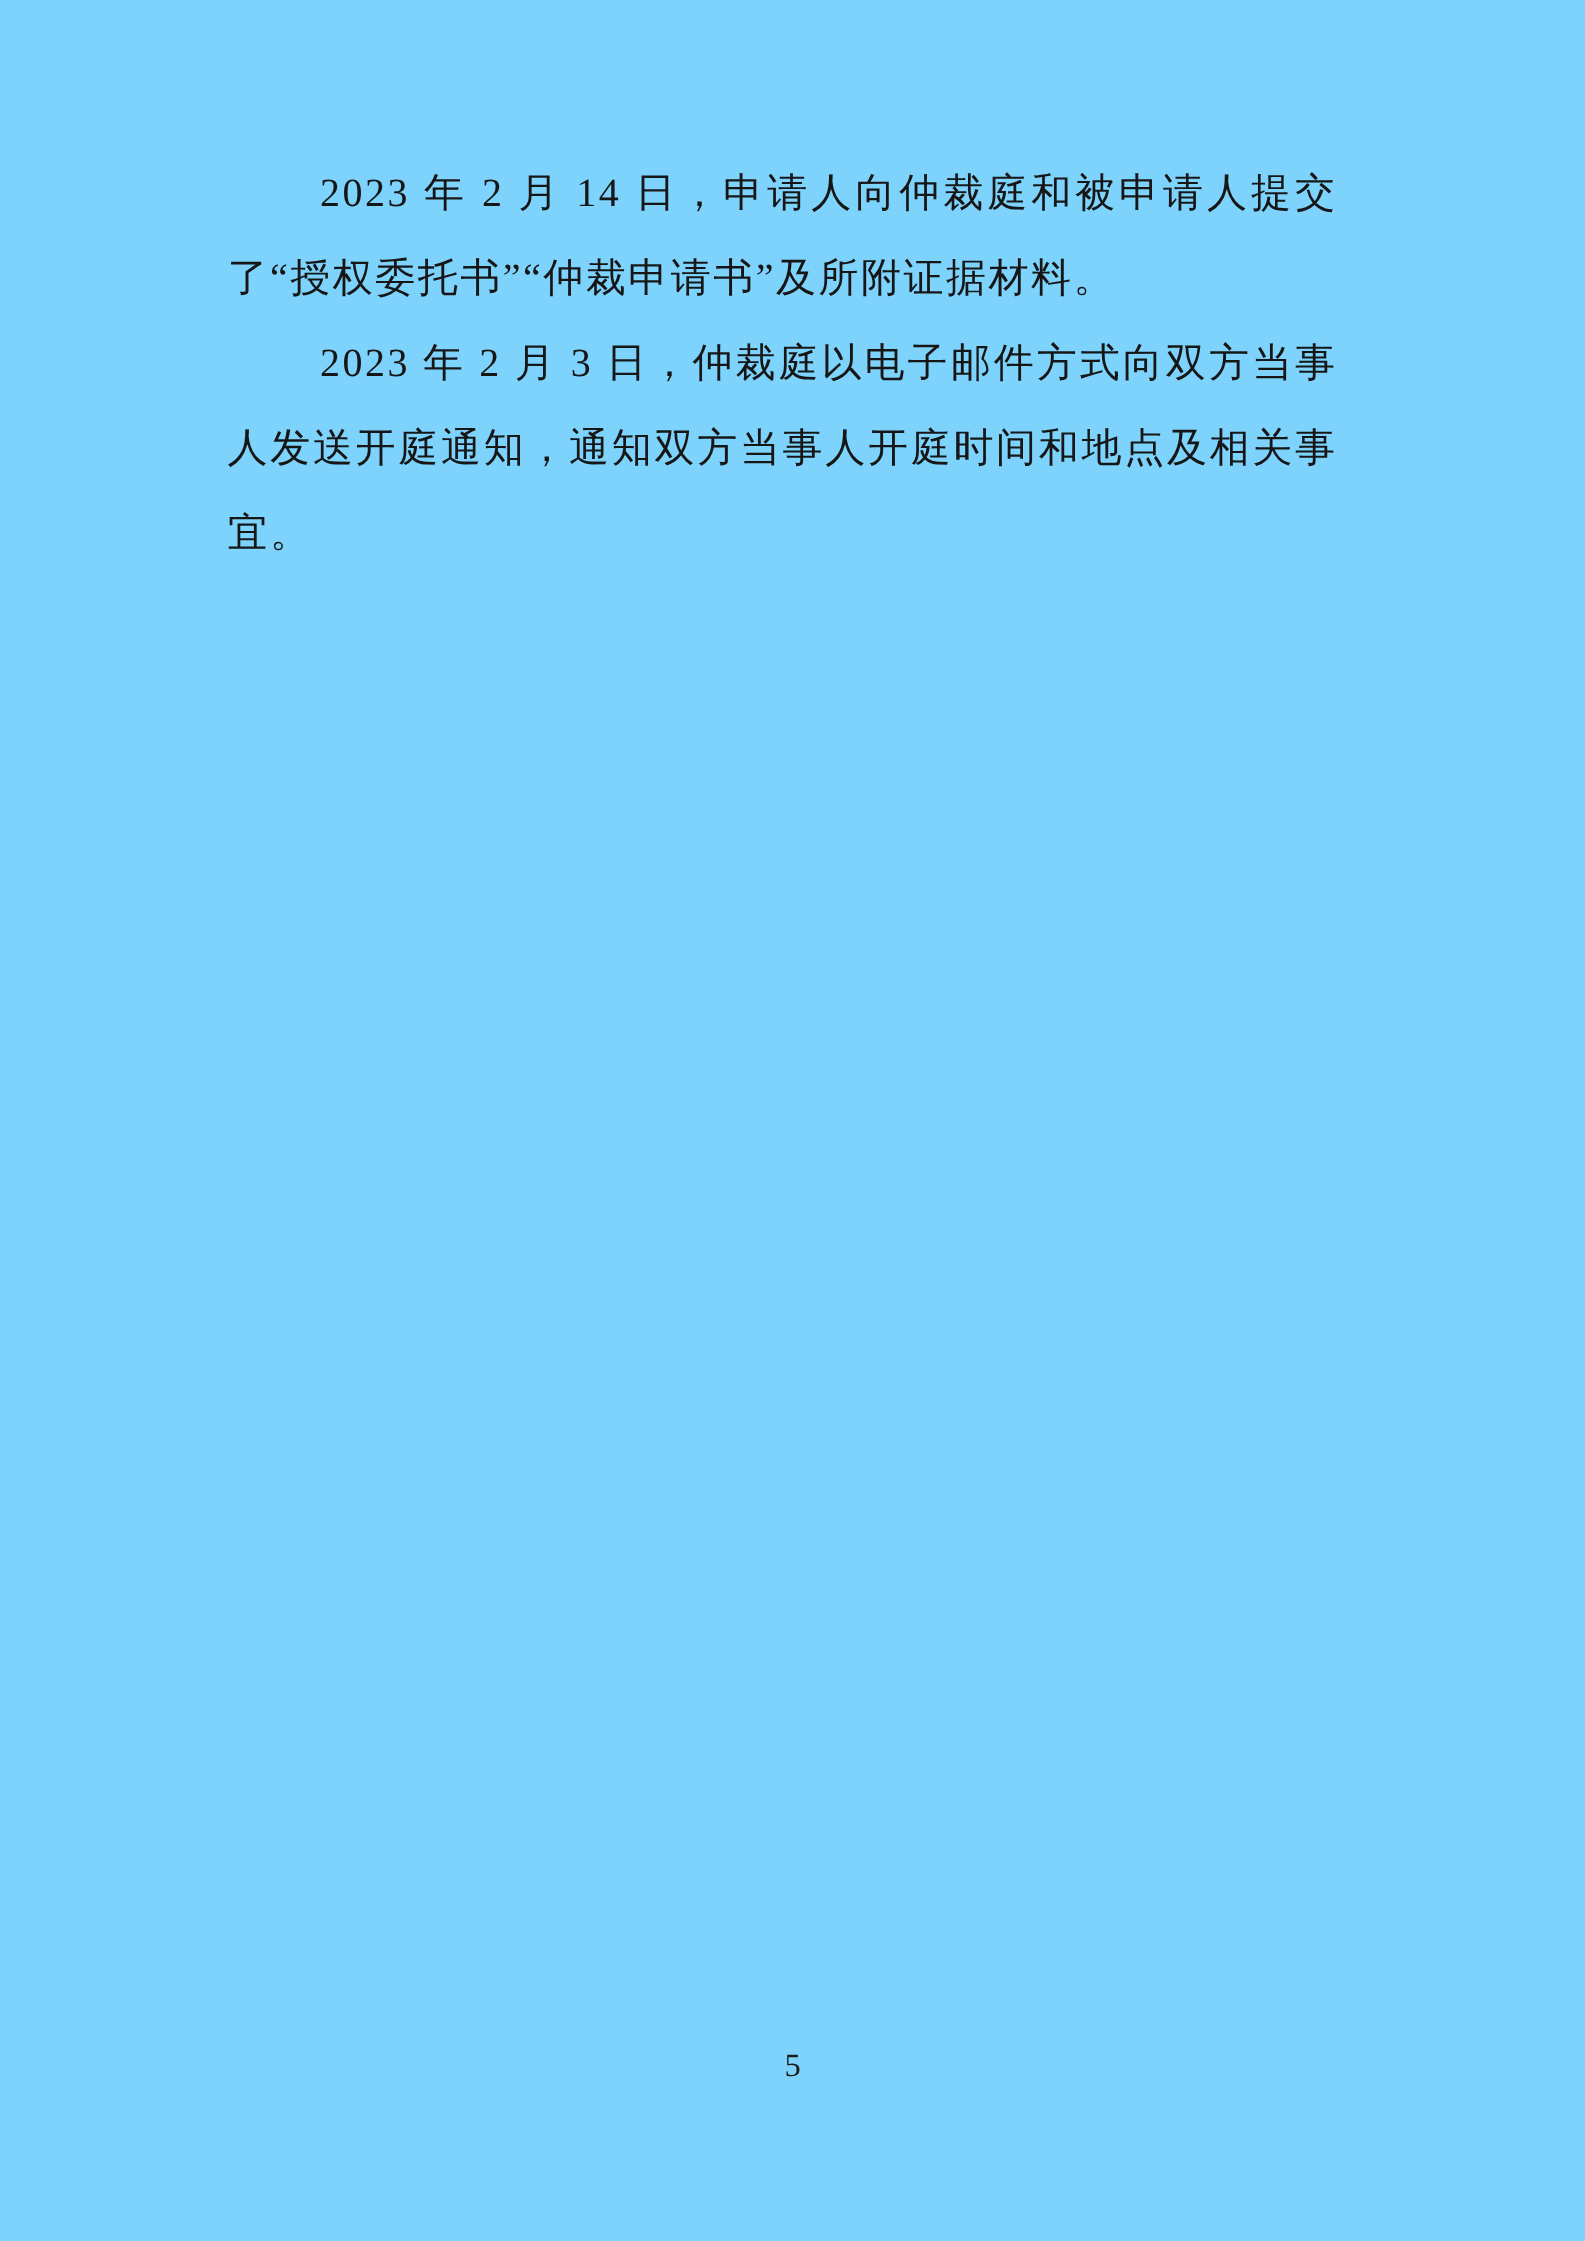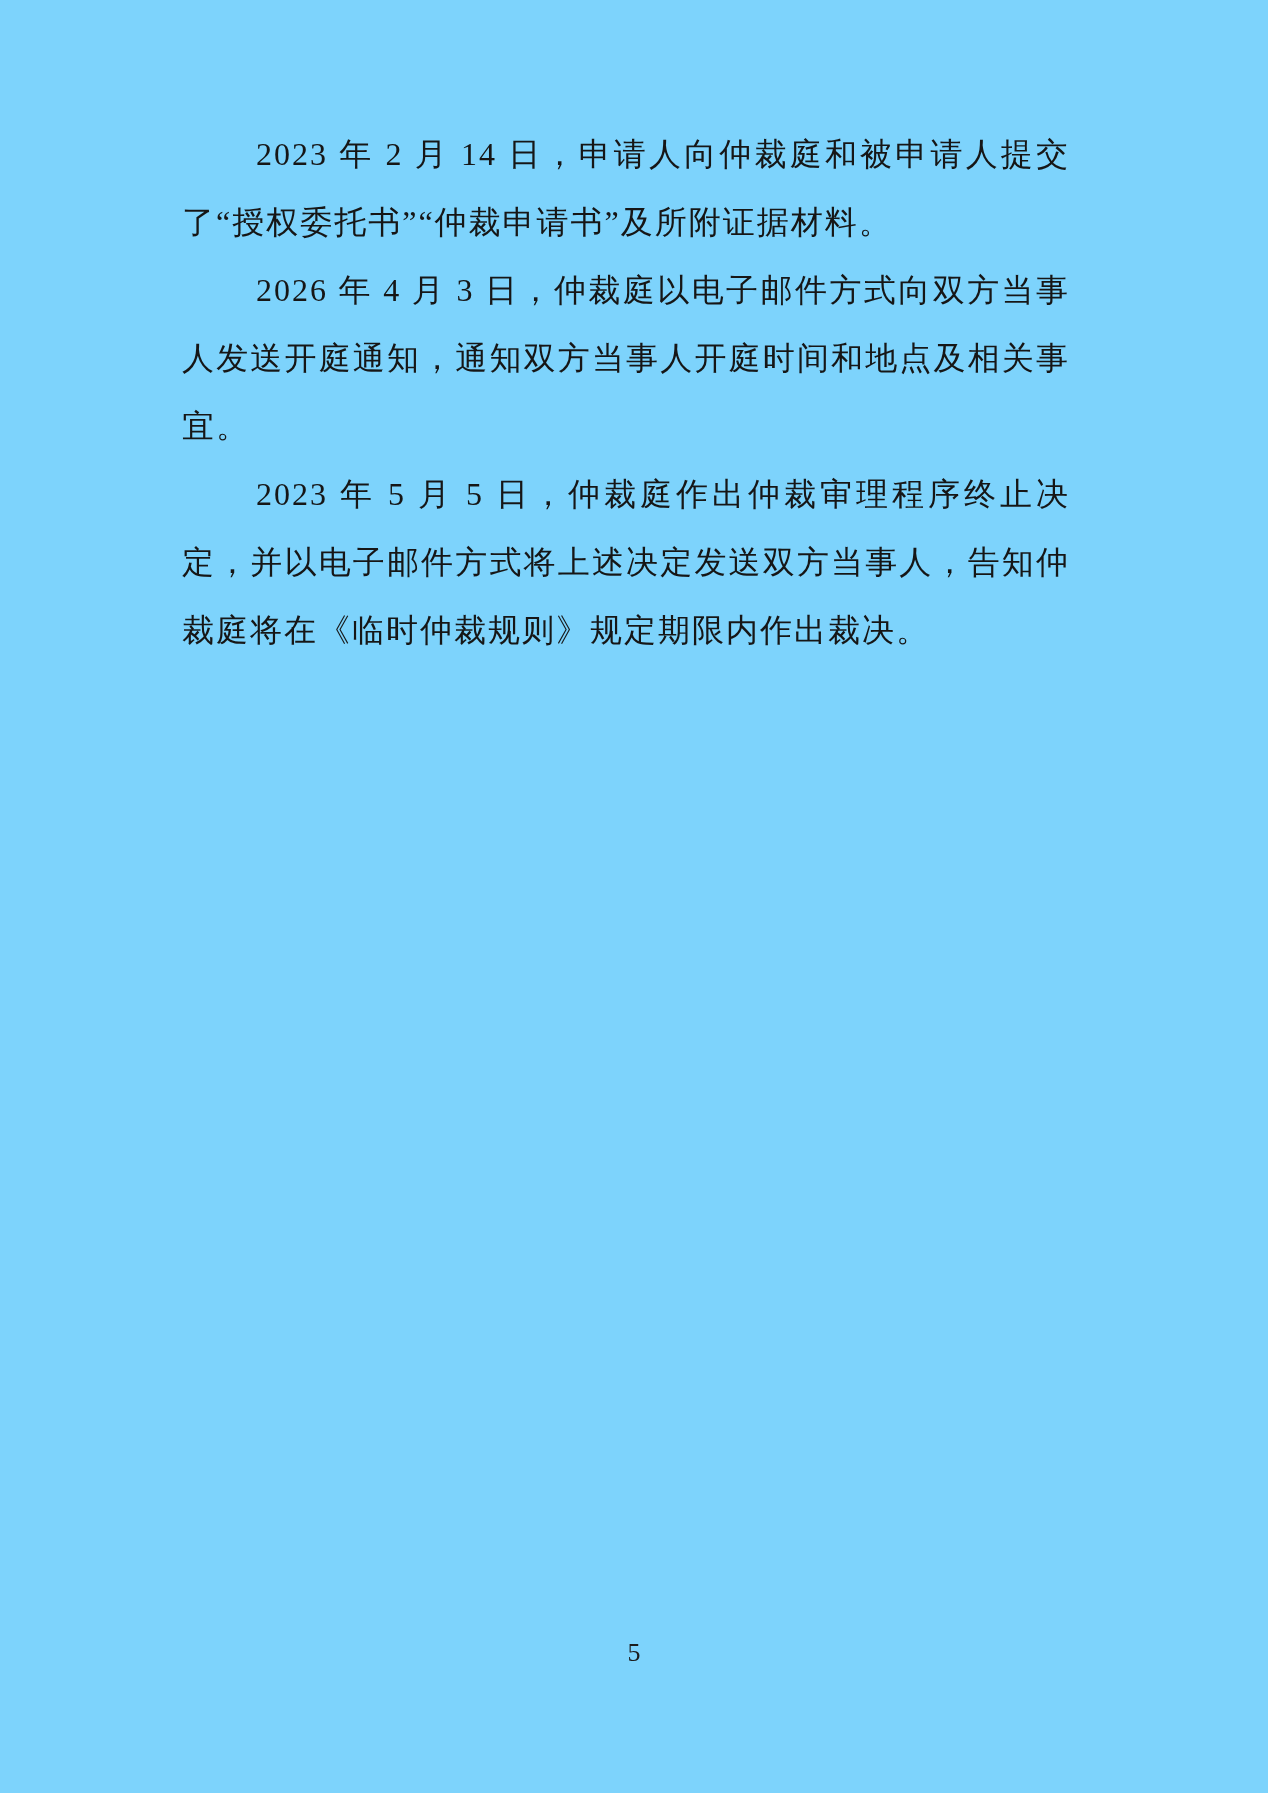--- a/index.html
+++ b/index.html
@@ -44,17 +44,16 @@
     letter-spacing: 0;
     color: #1c1c1c;
   }
 </style>
 </head>
 <body>
 
 <div class="page">
   <div class="content">
     <p>2023 年 2 月 14 日，申请人向仲裁庭和被申请人提交了“授权委托书”“仲裁申请书”及所附证据材料。</p>
-    <p>2026 年 4 月 3 日，仲裁庭以电子邮件方式向双方当事人发送开庭通知，通知双方当事人开庭时间和地点及相关事宜。</p>
-    <p>2023 年 5 月 5 日，仲裁庭作出仲裁审理程序终止决定，并以电子邮件方式将上述决定发送双方当事人，告知仲裁庭将在《临时仲裁规则》规定期限内作出裁决。</p>
+    <p>2023 年 2 月 3 日，仲裁庭以电子邮件方式向双方当事人发送开庭通知，通知双方当事人开庭时间和地点及相关事宜。</p>
   </div>
   <div class="page-number">5</div>
 </div>
 
 </body></html>

